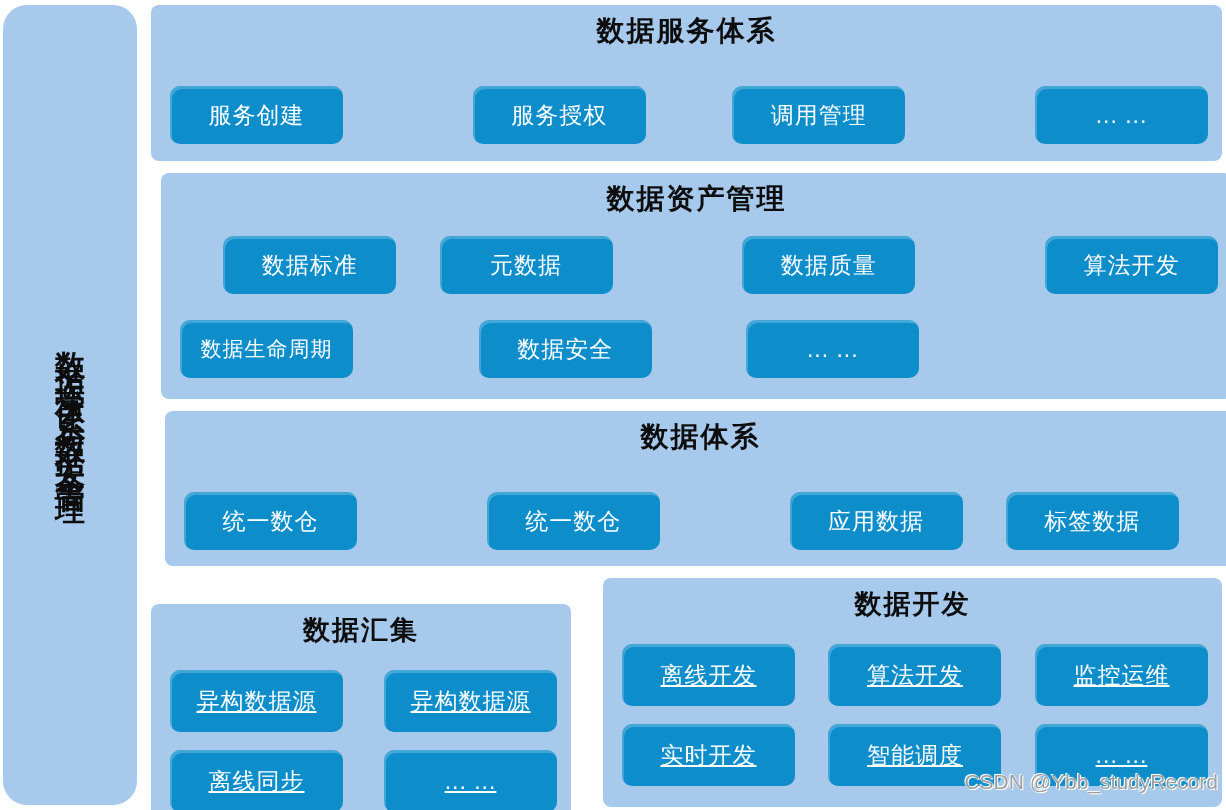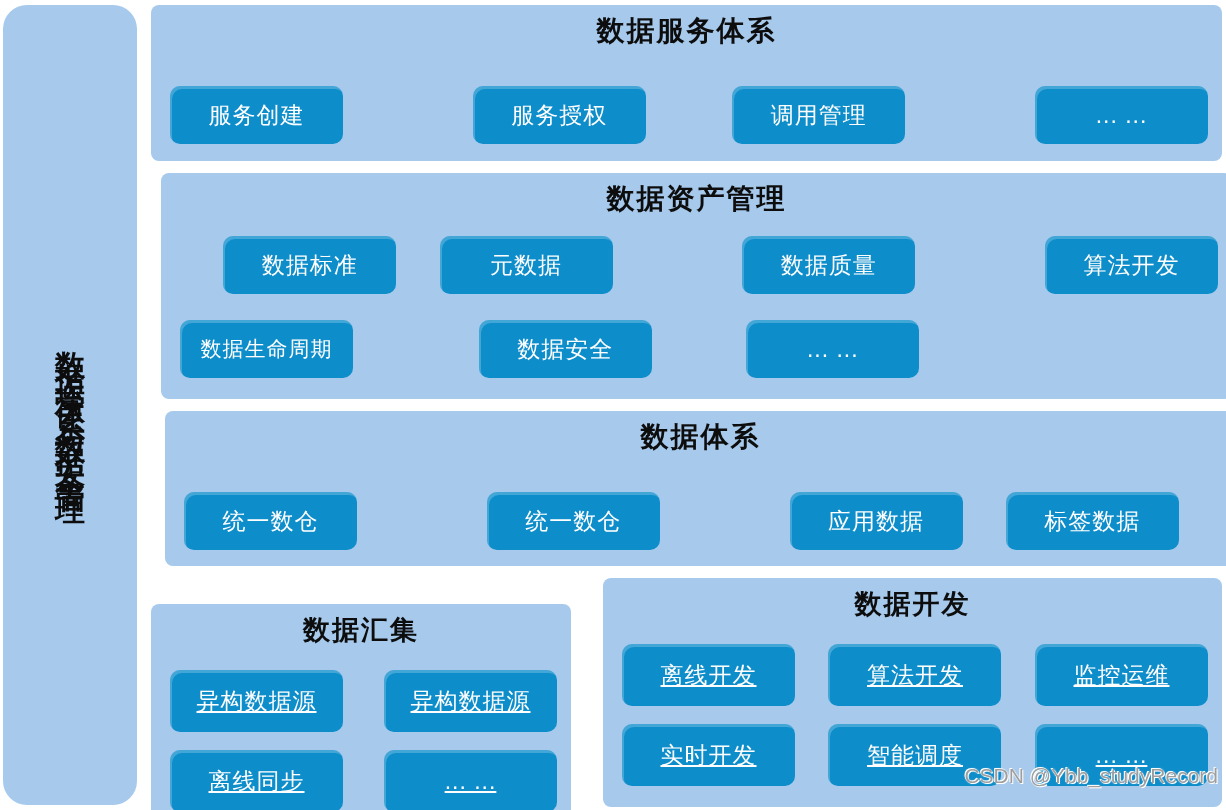--- a/index.html
+++ b/index.html
@@ -88,21 +88,21 @@
   #sec-asset .row-second { margin-top: 26px; gap: 32px; }
   #sec-system .chip-row  { margin-top: 38px; }
   #sec-collect .row-first, #sec-develop .row-first   { margin-top: 22px; }
   #sec-collect .row-second, #sec-develop .row-second { margin-top: 18px; }
   #sec-collect .chip, #sec-develop .chip { height: 62px; text-decoration: underline; }
   #sec-collect .sec-title, #sec-develop .sec-title { margin-top: 8px; font-size: 27px; line-height: 36px; }
 
   #watermark {
     position: absolute;
     right: 8px;
-    bottom: 22px;
+    bottom: 16px;
     font-size: 21px;
     color: #9e9e9e;
     text-shadow: 0 0 2px #ffffff, 1px 1px 0 #ffffff, -1px -1px 0 #ffffff;
   }
 </style>
 </head>
 <body>
 
 <div id="stage">
 

